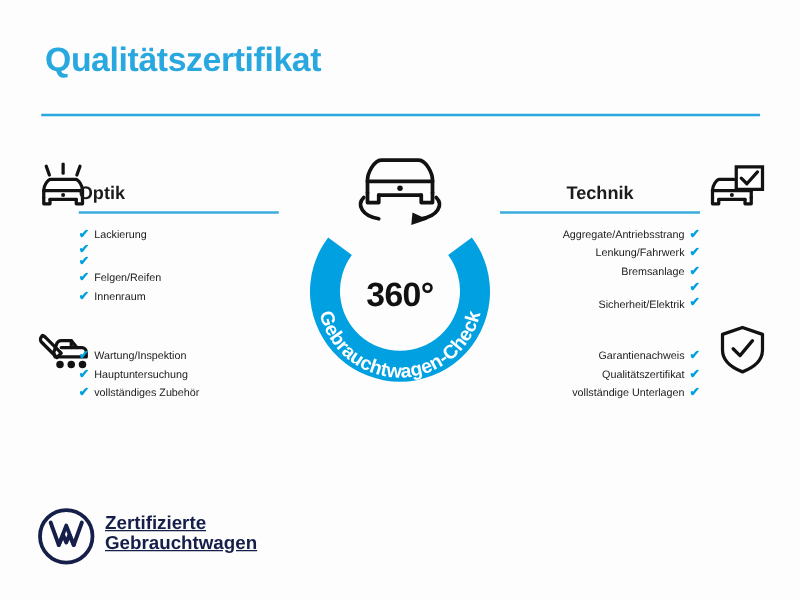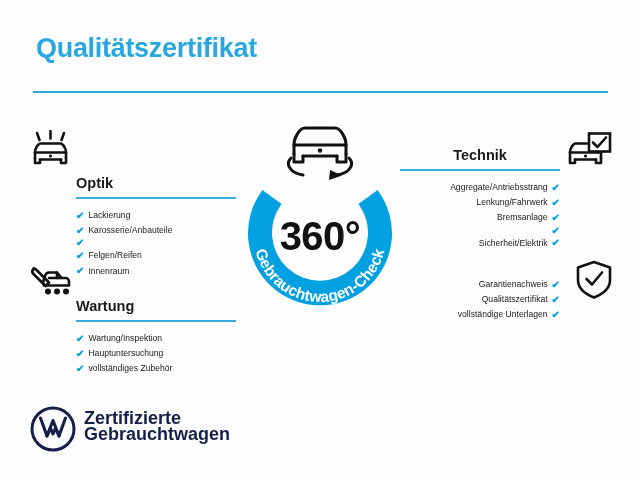--- a/index.html
+++ b/index.html
@@ -75,21 +75,21 @@
   }
   .check {
     color: #00a0e1;
     font-size: 10px;
     font-weight: bold;
     line-height: 1;
     display: inline-block;
   }
 
   
-  .section.left { left: 76px; margin-top: 28px; }
+  .section.left { left: 63px; }
   .section.left .section-title { text-align: left; }
   .section.left .item { justify-content: flex-start; }
 
   
   .section.right { left: 400px; width: 160px; }
   .section.right .section-title { text-align: center; }
   .section.right .items { text-align: center; }
   .section.right .item { justify-content: flex-end; }
 
   #section-optik   { top: 145px; }
@@ -118,21 +118,21 @@
   }
   #badge-360 {
     position: absolute;
     left: 0;
     top: 0;
     width: 176px;
     height: 176px;
     display: flex;
     align-items: center;
     justify-content: center;
-    font-size: 40px;
+    font-size: 27px;
     font-weight: bold;
     color: #111111;
     letter-spacing: -0.5px;
     pointer-events: none;
   }
   #car-rotate-icon {
     position: absolute;
     left: 272px;
     top: 118px;
     width: 96px;
@@ -144,25 +144,26 @@
     position: absolute;
     left: 30px;
     top: 406px;
     width: 46px;
     height: 46px;
   }
   #footer-text {
     position: absolute;
     left: 84px;
     top: 411px;
-    font-size: 18px;
+    font-size: 15px;
     font-weight: bold;
     color: #151f4a;
     line-height: 15.5px;
     white-space: nowrap;
+    text-decoration: underline;
   }
 </style>
 </head>
 <body>
 
 <div id="page-title">Qualitätszertifikat</div>
 <div id="header-rule"></div>
 
 <div class="sect-icon" id="icon-optik">
   <svg viewBox="0 0 48 44" width="48" height="44">
@@ -258,41 +259,36 @@
     <div class="section-title">Optik</div>
     <div class="section-rule"></div>
   </div>
   <ul class="items">
     <li class="item">
       <span class="check">✔</span>
       <span>Lackierung</span>
     </li>
     <li class="item">
       <span class="check">✔</span>
-      <span>Karosserie/Anbauteile</span>
     </li>
     <li class="item">
       <span class="check">✔</span>
     </li>
     <li class="item">
       <span class="check">✔</span>
       <span>Felgen/Reifen</span>
     </li>
     <li class="item">
       <span class="check">✔</span>
       <span>Innenraum</span>
     </li>
   </ul>
 </div>
 
 <div class="section left" id="section-wartung">
-  <div class="section-head">
-    <div class="section-title">Wartung</div>
-    <div class="section-rule"></div>
-  </div>
   <ul class="items">
     <li class="item">
       <span class="check">✔</span>
       <span>Wartung/Inspektion</span>
     </li>
     <li class="item">
       <span class="check">✔</span>
       <span>Hauptuntersuchung</span>
     </li>
     <li class="item">

